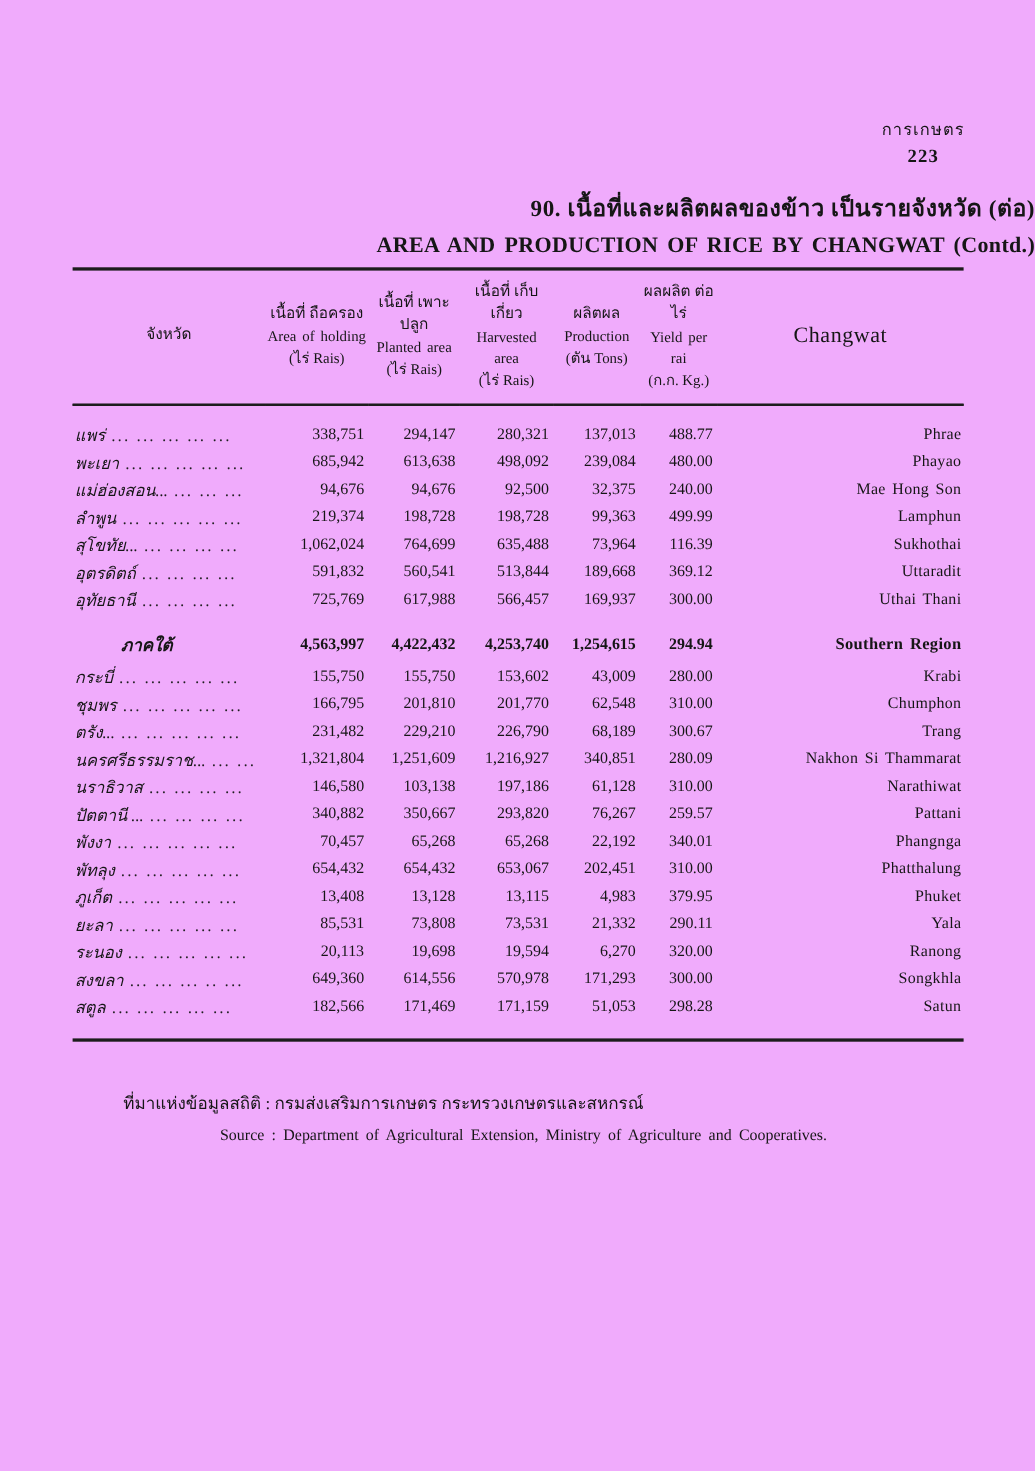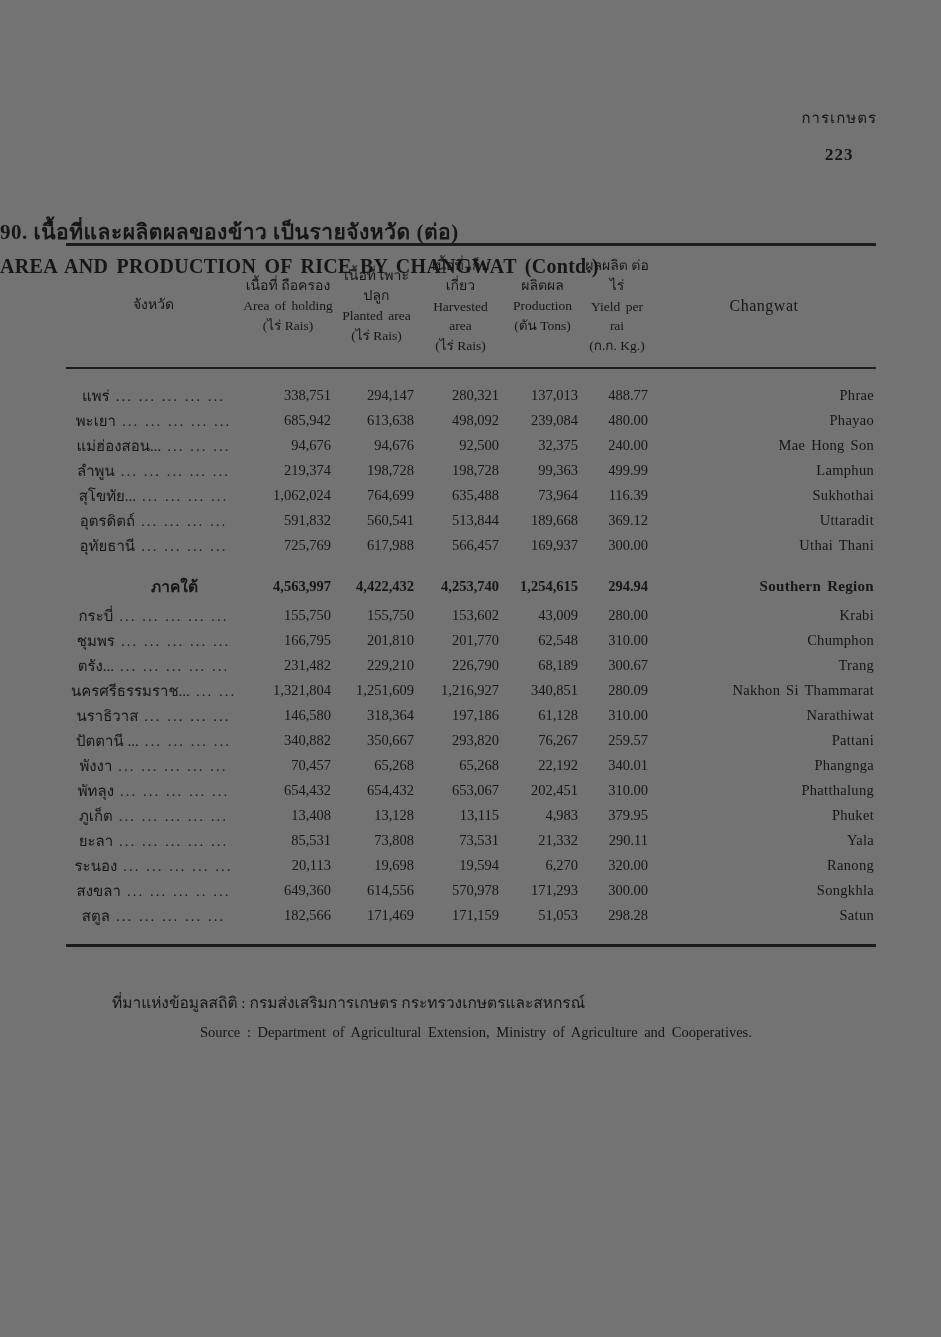--- a/index.html
+++ b/index.html
@@ -4,29 +4,29 @@
 <style>
   html,body { margin:0; padding:0; }
   body {
     width:941px; height:1337px;
     background:#f6f5f1;
     font-family:"Liberation Serif","DejaVu Serif",serif;
     color:#161616;
     position:relative;
     -webkit-font-smoothing:antialiased;
   }
-  .page { position:absolute; inset:0; background:#737373; }
+  .page { position:absolute; inset:0; background:#f0abfc; }
 
   
   .corner { position:absolute; top:106px; right:64px; text-align:center; }
   .corner .sec { font-size:15px; letter-spacing:1px; }
-  .corner .pageno { font-size:17px; font-weight:bold; margin-top:15px; letter-spacing:1px; }
+  .corner .pageno { font-size:17px; font-weight:bold; margin-top:2px; letter-spacing:1px; }
 
   
-  .titles { position:absolute; top:172px; left:0; width:100%; text-align:left;margin-top:43px; }
+  .titles { position:absolute; top:172px; left:0; width:100%; text-align:right; }
   .title-th { font-size:21px; font-weight:bold; letter-spacing:0.5px; }
   .title-en { font-size:20px; font-weight:bold; margin-top:7px; letter-spacing:0.3px; word-spacing:3px; }
 
   
   .table-wrap {
     position:absolute; top:243px; left:66px; width:810px;
     border-top:3px solid #1c1c1c;
     border-bottom:3px solid #1c1c1c;
     padding-bottom:16px;
   }
@@ -38,26 +38,26 @@
   thead th {
     border-bottom:2px solid #1c1c1c;
     font-weight:normal; vertical-align:middle;
     padding:10px 2px 12px 2px;
     font-size:13.5px; line-height:1.45; text-align:center;
   }
   thead th .h-th { display:block; font-size:14px; }
   thead th .h-en { display:block; word-spacing:2px; }
   thead th .h-unit { display:block; }
   thead th.first { text-align:center; font-size:15px; }
-  thead th.last { font-size:16px; letter-spacing:0.5px; }
+  thead th.last { font-size:20px; letter-spacing:0.5px; }
 
   tbody { font-size:14.5px; }
   tbody td { height:25px; padding:0 2px; vertical-align:middle; white-space:nowrap; }
   tbody tr.first-row td { padding-top:14px; }
-  td.c-name { text-align:center; overflow:visible; font-size:15px; }
+  td.c-name { text-align:left; overflow:visible; font-size:15px;font-style:italic; }
   td.c-name .leaders { letter-spacing:2px; padding-left:6px; color:#1d1d1d; }
   td.c-num  { text-align:right; padding-right:4px; font-variant-numeric:tabular-nums; }
   td.c-en   { text-align:right; padding-left:24px; letter-spacing:0.3px; word-spacing:2px; }
 
   tr.region td { font-weight:bold; padding-top:16px; padding-bottom:4px; }
   tr.region td.c-name { padding-left:44px; font-size:15.5px; }
   tr.region td.c-en { padding-left:48px; font-size:15px; }
 
   
   .footer { position:absolute; top:990px; left:0; width:100%; }
@@ -230,21 +230,21 @@
             <td class="c-num">1,321,804</td>
             <td class="c-num">1,251,609</td>
             <td class="c-num">1,216,927</td>
             <td class="c-num">340,851</td>
             <td class="c-num">280.09</td>
             <td class="c-en">Nakhon Si Thammarat</td>
           </tr>
           <tr>
             <td class="c-name"><span>นราธิวาส</span><span class="leaders">... ... ... ...</span></td>
             <td class="c-num">146,580</td>
-            <td class="c-num">318,364</td>
+            <td class="c-num">103,138</td>
             <td class="c-num">197,186</td>
             <td class="c-num">61,128</td>
             <td class="c-num">310.00</td>
             <td class="c-en">Narathiwat</td>
           </tr>
           <tr>
             <td class="c-name"><span>ปัตตานี ...</span><span class="leaders">... ... ... ...</span></td>
             <td class="c-num">340,882</td>
             <td class="c-num">350,667</td>
             <td class="c-num">293,820</td>

